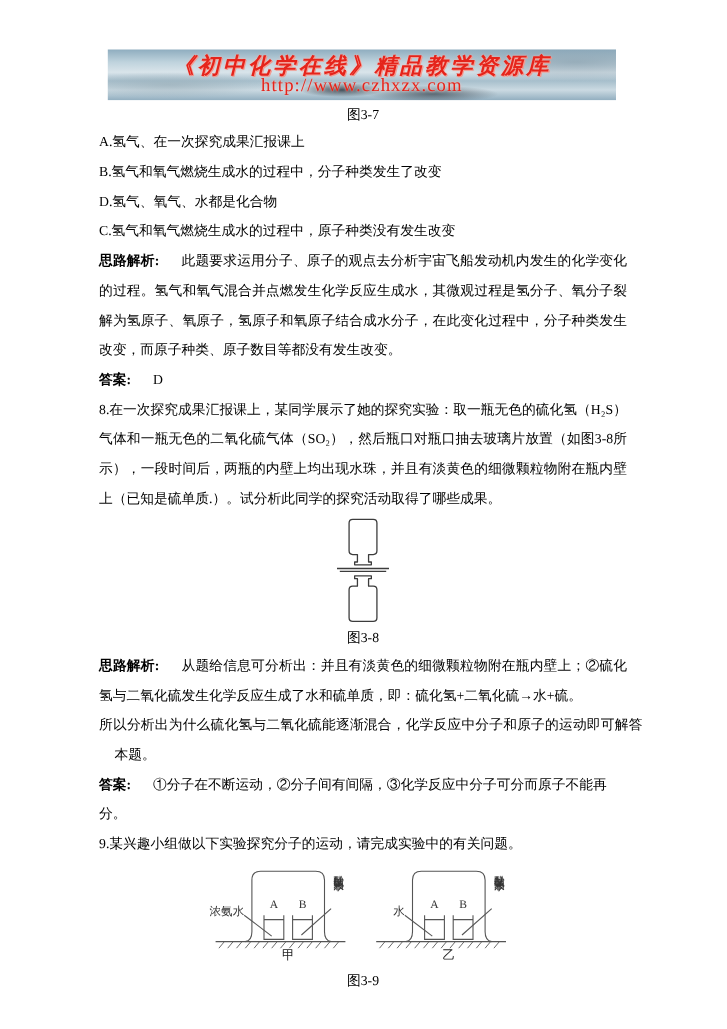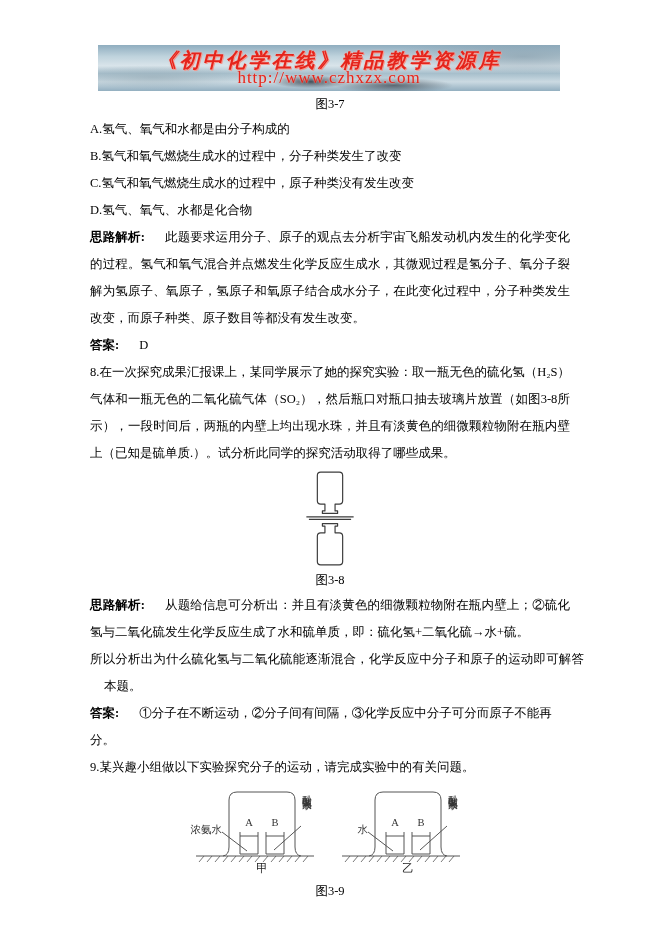--- a/index.html
+++ b/index.html
@@ -57,24 +57,24 @@
 
 <div class="page">
 
   <div class="banner">
     <div class="banner-title">《初中化学在线》精品教学资源库</div>
     <div class="banner-url">http://www.czhxzx.com</div>
   </div>
 
   <div class="caption">图3-7</div>
 
-  <p class="line">A.氢气、氧气和水都是由分子构成的</p>
+  <p class="line">A.氢气、在一次探究成果汇报课上</p>
   <p class="line">B.氢气和氧气燃烧生成水的过程中，分子种类发生了改变</p>
+  <p class="line">D.氢气、氧气、水都是化合物</p>
   <p class="line">C.氢气和氧气燃烧生成水的过程中，原子种类没有发生改变</p>
-  <p class="line">D.氢气、氧气、水都是化合物</p>
 
   <p class="para"><b class="lbl">思路解析:</b><span>此题要求运用分子、原子的观点去分析宇宙飞船发动机内发生的化学变化的过程。氢气和氧气混合并点燃发生化学反应生成水，其微观过程是氢分子、氧分子裂解为氢原子、氧原子，氢原子和氧原子结合成水分子，在此变化过程中，分子种类发生改变，而原子种类、原子数目等都没有发生改变。</span></p>
 
   <p class="line"><b class="lbl">答案:</b><span>D</span></p>
 
   <p class="para">8.在一次探究成果汇报课上，某同学展示了她的探究实验：取一瓶无色的硫化氢（H₂S）气体和一瓶无色的二氧化硫气体（SO₂），然后瓶口对瓶口抽去玻璃片放置（如图3-8所示），一段时间后，两瓶的内壁上均出现水珠，并且有淡黄色的细微颗粒物附在瓶内壁上（已知是硫单质.）。试分析此同学的探究活动取得了哪些成果。</p>
 
   <div class="figure-center">
     <svg width="54" height="97" viewBox="0 0 64 114">
       <g fill="none" stroke="#3c3c3c" stroke-width="1.4" stroke-linejoin="round">

